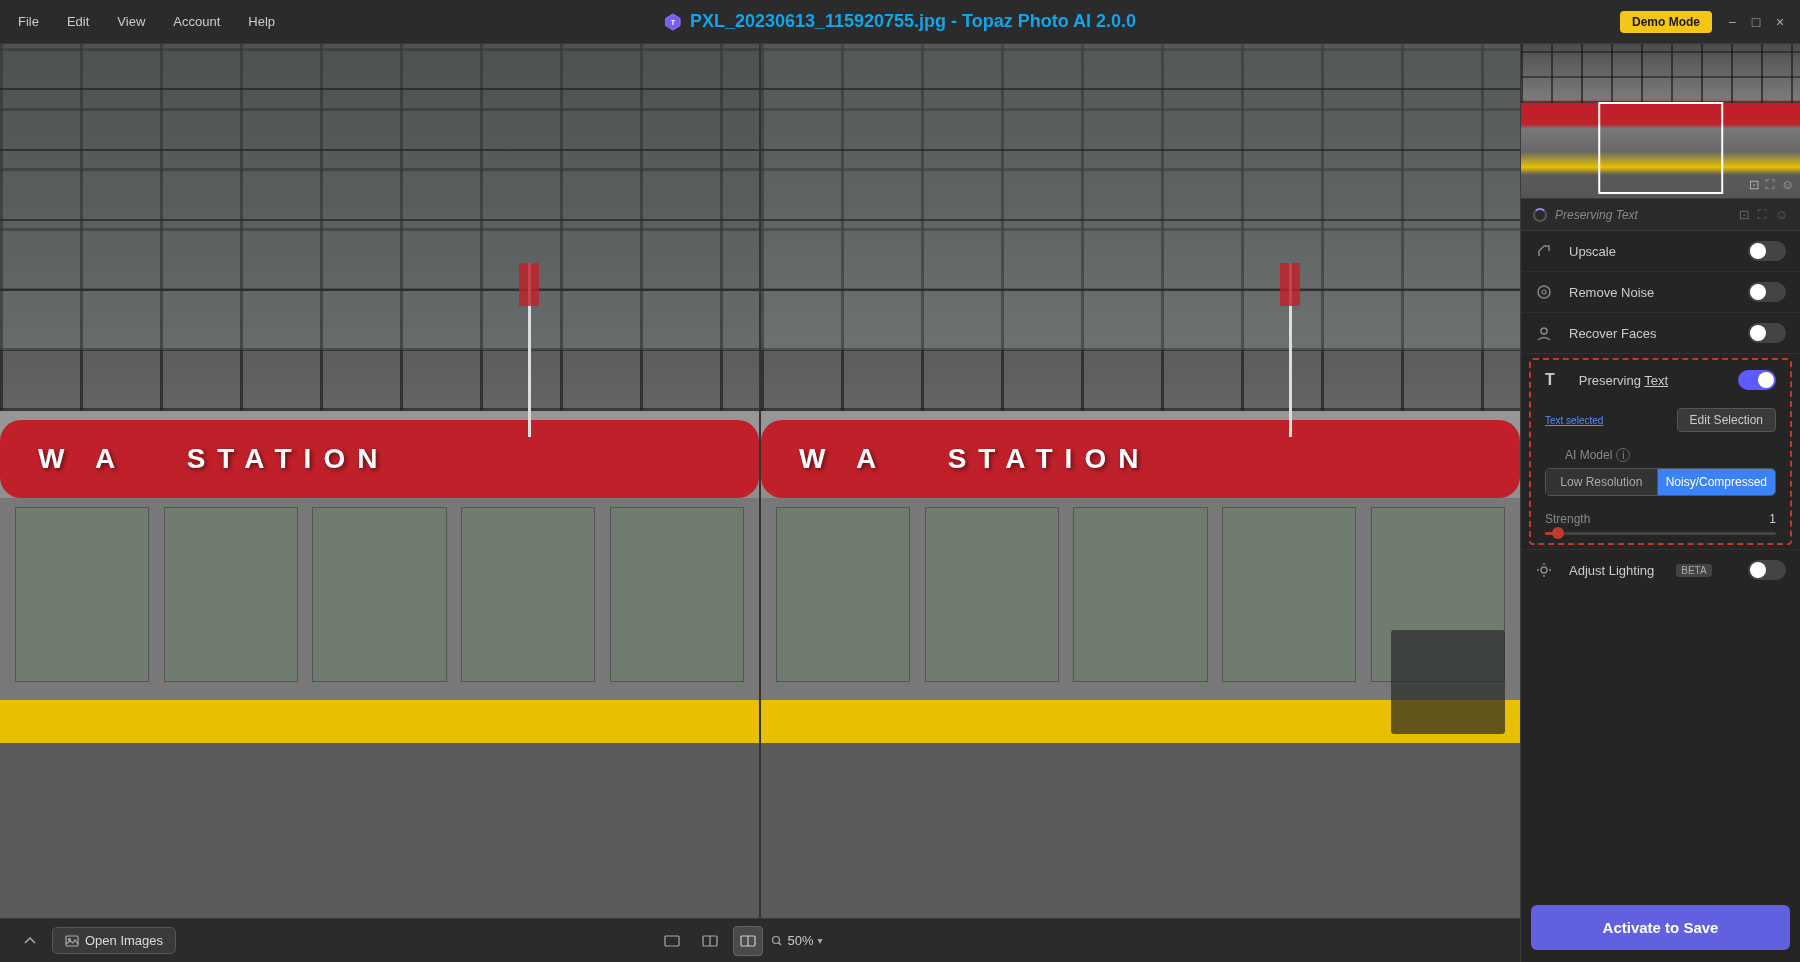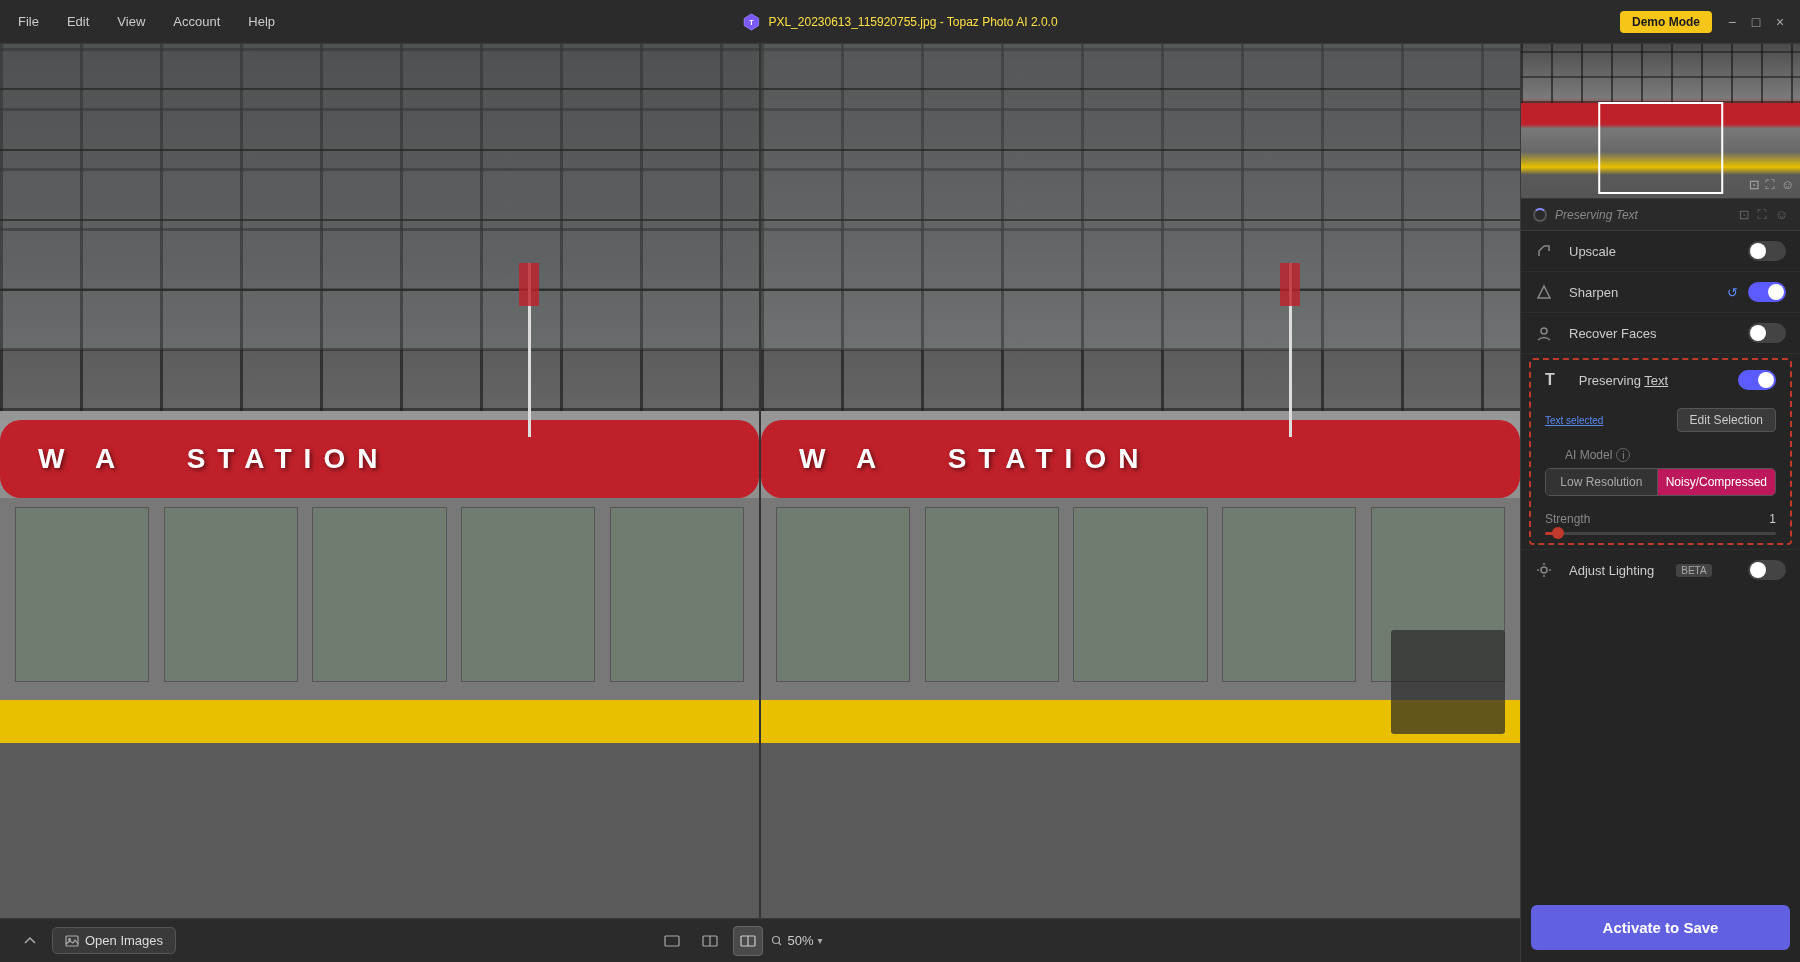--- a/index.html
+++ b/index.html
@@ -48,22 +48,23 @@
       gap: 8px;
       position: absolute;
       left: 50%;
       transform: translateX(-50%);
     }
     .title-icon {
       width: 18px;
       height: 18px;
     }
     .title-text {
-      font-size: 12px;
-      color: #fde047;
+      font-size: 18px;
+      color: #0ea5e9;
+      font-weight: bold;
     }
     .demo-mode-btn {
       background: #f5c518;
       color: #1a1a1a;
       font-weight: 700;
       border: none;
       border-radius: 4px;
       padding: 4px 12px;
       font-size: 12px;
       cursor: pointer;
@@ -532,21 +533,21 @@
       flex: 1;
       padding: 6px 8px;
       text-align: center;
       font-size: 12px;
       color: #aaa;
       cursor: pointer;
       background: #333;
       border: none;
     }
     .model-btn.active {
-      background: #be185d;
+      background: #3b82f6;
       color: #fff;
     }
     .model-btn:first-child { border-right: 1px solid #555; }
 
     .strength-row {
       padding: 8px 14px;
       background: #252525;
     }
     .strength-label-row {
       display: flex;
@@ -805,35 +806,33 @@
           <svg width="16" height="16" viewBox="0 0 16 16">
             <polyline points="3,13 3,8 8,3" stroke="#888" stroke-width="1.5" fill="none"></polyline>
             <polyline points="8,3 13,3 13,8" stroke="#888" stroke-width="1.5" fill="none"></polyline>
           </svg>
         </div>
         <span class="panel-label">Upscale</span>
       </div>
       <div class="toggle"></div>
     </div>
 
-
     <div class="panel-item">
       <div class="panel-item-left">
         <div class="panel-icon">
           <svg width="16" height="16" viewBox="0 0 16 16">
-            <polygon points="8,2 14,14 2,14" stroke="#888" stroke-width="1.5" fill="none"></polygon>
+            <circle cx="8" cy="8" r="6" stroke="#888" stroke-width="1.5" fill="none"></circle>
+            <circle cx="8" cy="8" r="2" stroke="#888" stroke-width="1.2" fill="none"></circle>
           </svg>
         </div>
-        <span class="panel-label">Sharpen</span>
-      </div>
-      <div style="display:flex;align-items:center;gap:6px;">
-        <span class="undo-icon">↺</span>
-        <div class="toggle on"></div>
-      </div>
-    </div>
+        <span class="panel-label">Remove Noise</span>
+      </div>
+      <div class="toggle"></div>
+    </div>
+
 
     <div class="panel-item">
       <div class="panel-item-left">
         <div class="panel-icon">
           <svg width="16" height="16" viewBox="0 0 16 16">
             <circle cx="8" cy="6" r="3" stroke="#888" stroke-width="1.5" fill="none"></circle>
             <path d="M2,15 Q8,10 14,15" stroke="#888" stroke-width="1.5" fill="none"></path>
           </svg>
         </div>
         <span class="panel-label">Recover Faces</span>

